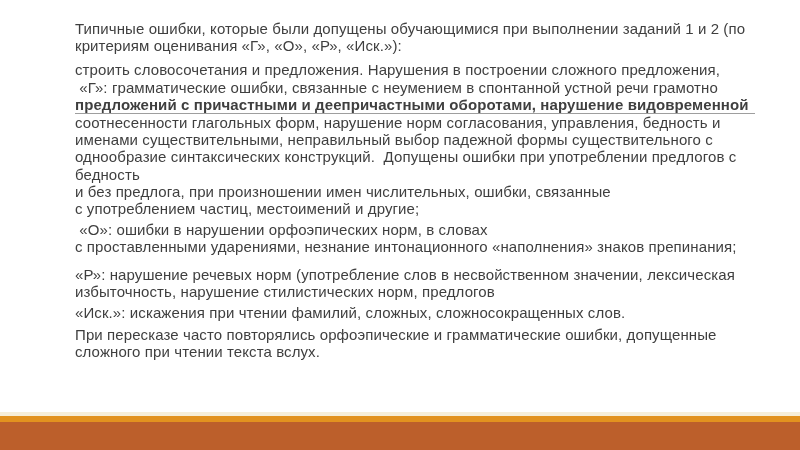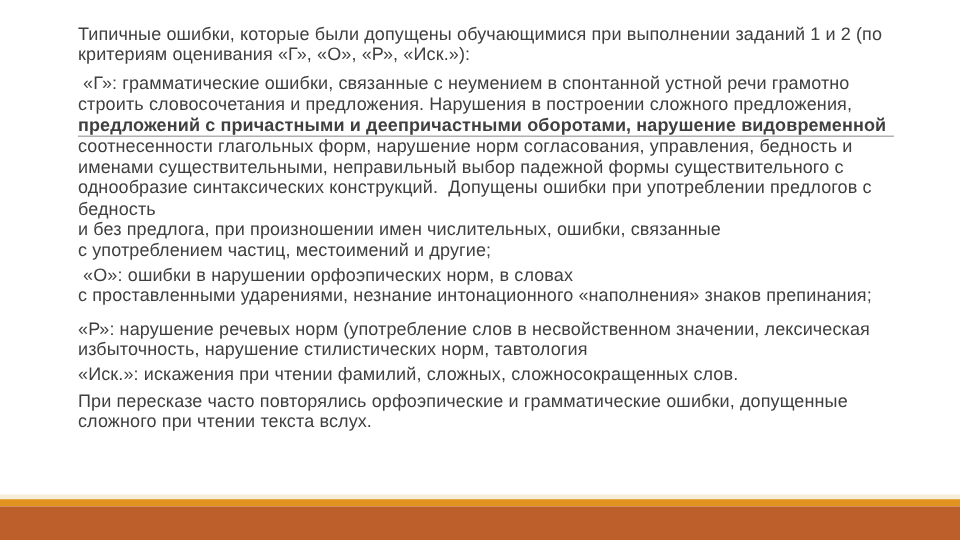--- a/index.html
+++ b/index.html
@@ -11,21 +11,21 @@
   }
   .slide {
     position: relative;
     width: 800px;
     height: 450px;
     background: #ffffff;
     overflow: hidden;
   }
   .text-block {
     position: absolute;
-    left: 65px;
+    left: 75px;
     top: 20px;
     width: 690px;
     color: #3f3f3f;
     font-size: 15px;
     line-height: 17.2px;
     letter-spacing: 0.1px;
   }
   .para { margin: 0 0 5px 0; }
   .para.gap-md { margin-bottom: 7px; }
   .para.gap-lg { margin-bottom: 10px; }
@@ -78,39 +78,39 @@
 <div class="slide">
 
   <div class="text-block">
 
     <div class="para gap-md">
       <div class="line">Типичные ошибки, которые были допущены обучающимися при выполнении заданий 1 и 2 (по</div>
       <div class="line">критериям оценивания «Г», «О», «Р», «Иск.»):</div>
     </div>
 
     <div class="para gap-sm">
+      <div class="line">строить словосочетания и предложения. Нарушения в построении сложного предложения,</div>
       <div class="line"> «Г»: грамматические ошибки, связанные с неумением в спонтанной устной речи грамотно</div>
-      <div class="line">строить словосочетания и предложения. Нарушения в построении сложного предложения,</div>
       <div class="line"><span class="underlined">предложений с причастными и деепричастными оборотами, нарушение видовременной</span></div>
       <div class="line">соотнесенности глагольных форм, нарушение норм согласования, управления, бедность и</div>
       <div class="line">именами существительными, неправильный выбор падежной формы существительного с</div>
       <div class="line">однообразие синтаксических конструкций.  Допущены ошибки при употреблении предлогов с</div>
       <div class="line">бедность</div>
       <div class="line">и без предлога, при произношении имен числительных, ошибки, связанные</div>
       <div class="line">с употреблением частиц, местоимений и другие;</div>
     </div>
 
     <div class="para gap-lg">
       <div class="line"> «О»: ошибки в нарушении орфоэпических норм, в словах</div>
       <div class="line">с проставленными ударениями, незнание интонационного «наполнения» знаков препинания;</div>
     </div>
 
     <div class="para gap-sm">
       <div class="line">«Р»: нарушение речевых норм (употребление слов в несвойственном значении, лексическая</div>
-      <div class="line">избыточность, нарушение стилистических норм, тавтология</div>
+      <div class="line">избыточность, нарушение стилистических норм, предлогов</div>
     </div>
 
     <div class="para">
       <div class="line">«Иск.»: искажения при чтении фамилий, сложных, сложносокращенных слов.</div>
     </div>
 
     <div class="para">
       <div class="line">При пересказе часто повторялись орфоэпические и грамматические ошибки, допущенные</div>
       <div class="line">сложного при чтении текста вслух.</div>
     </div>

